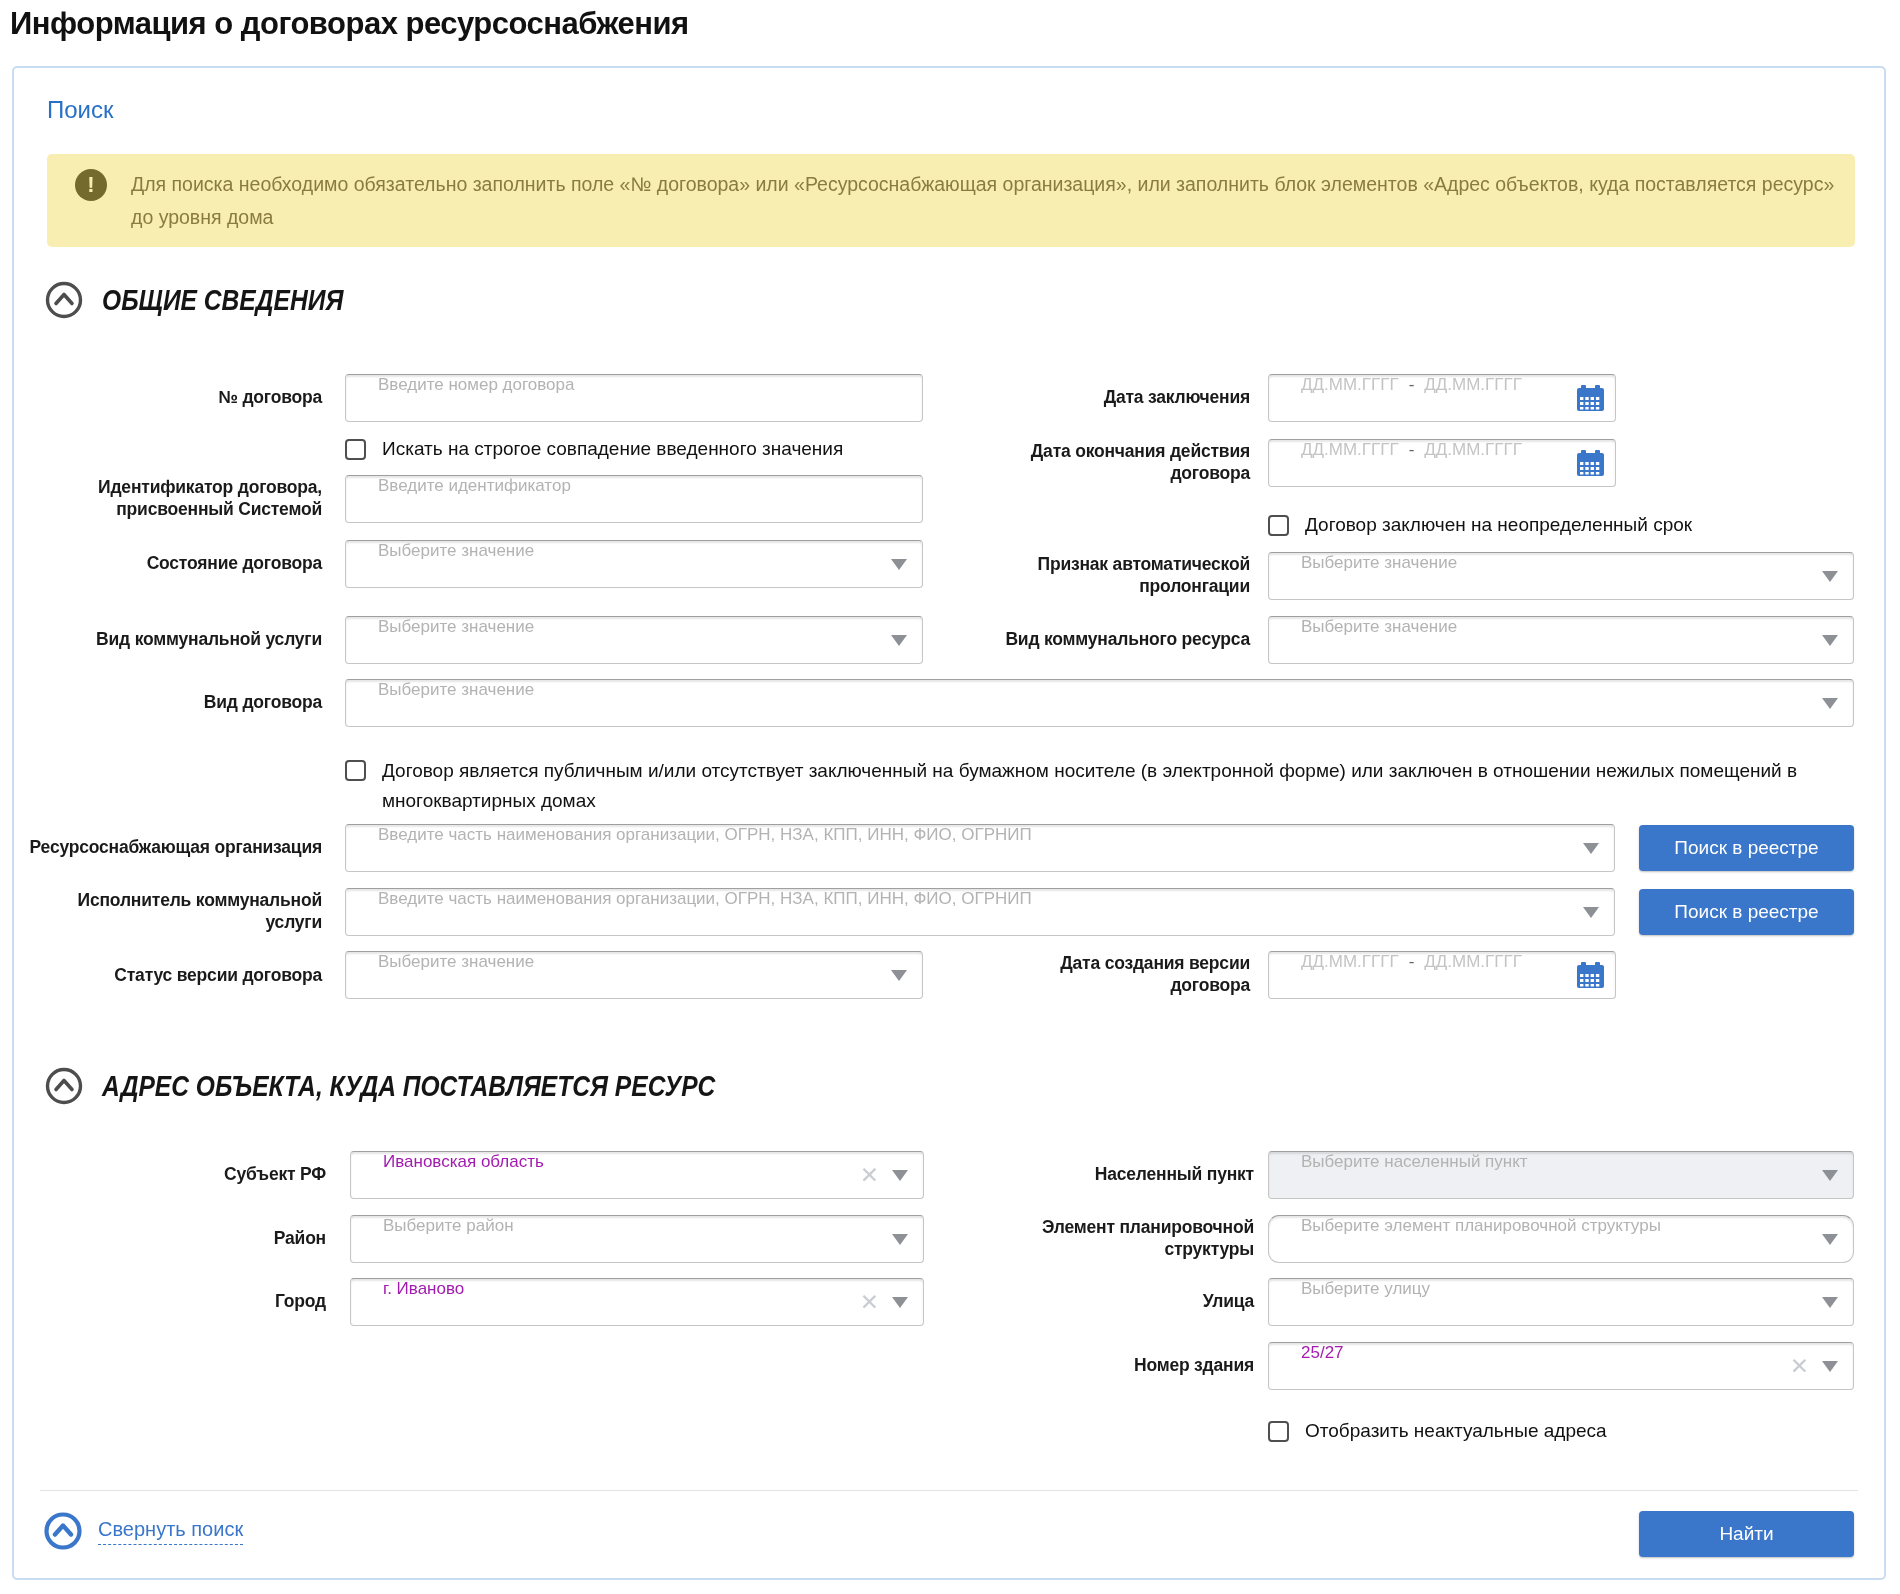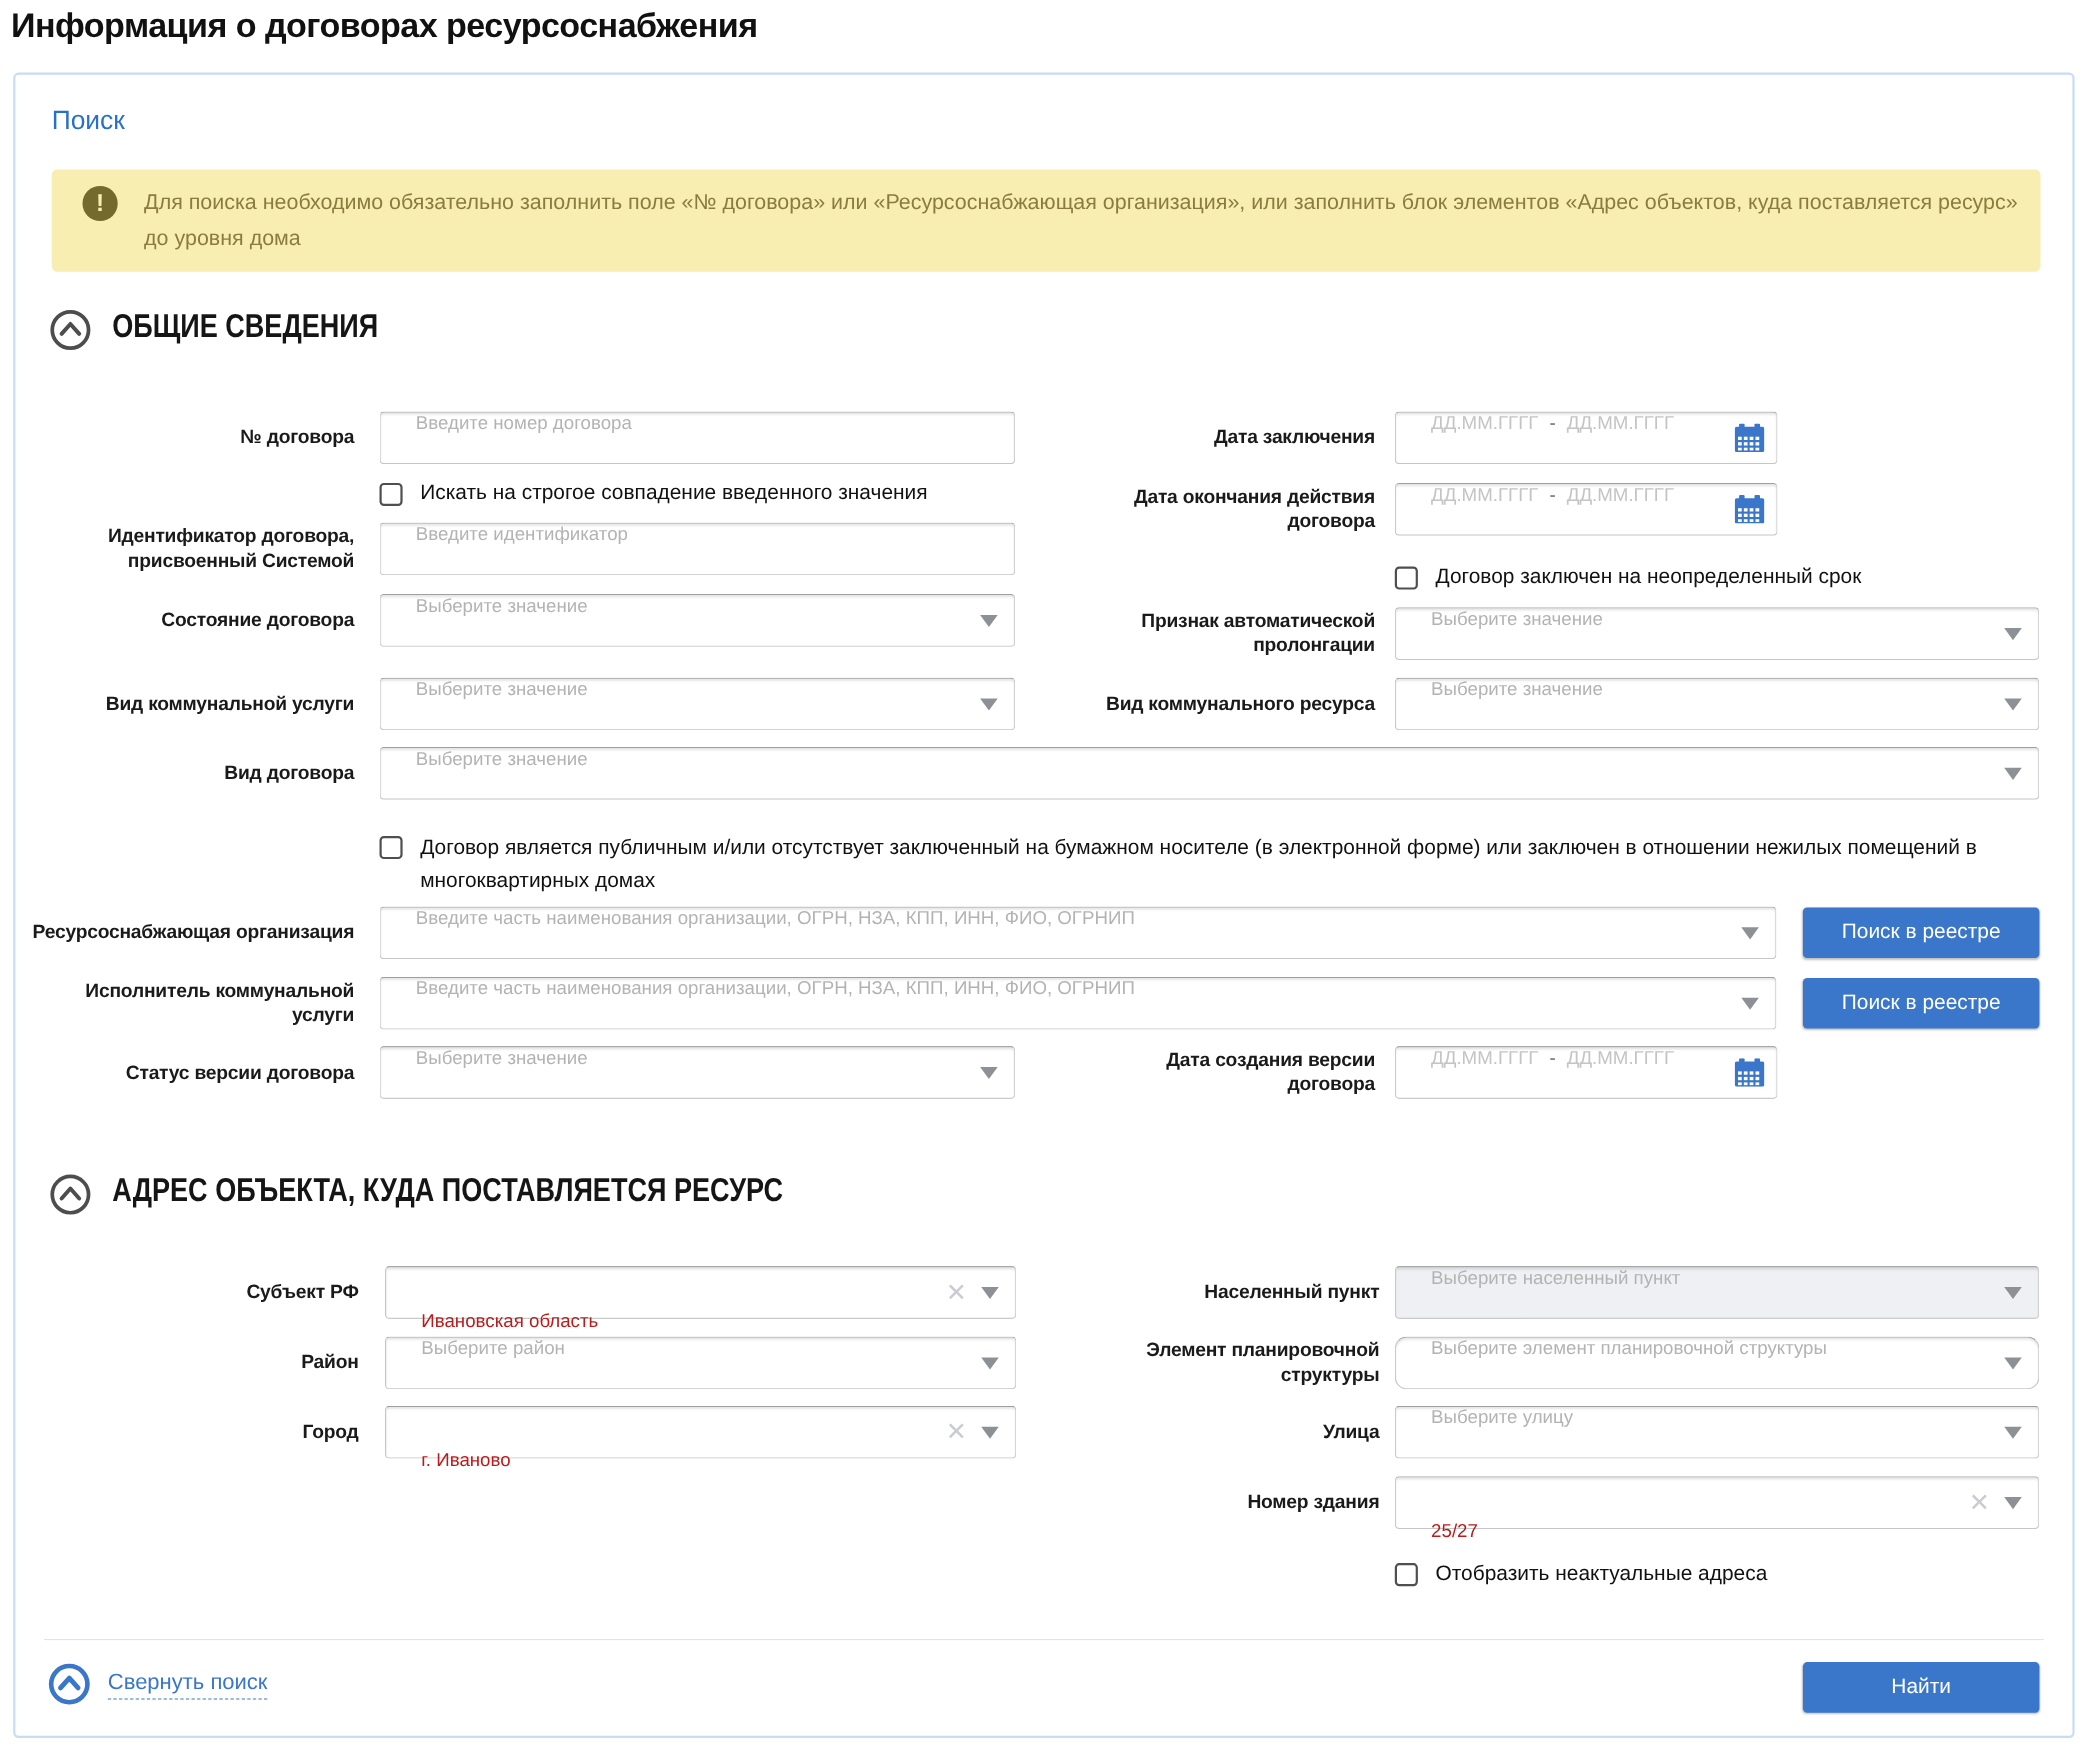--- a/index.html
+++ b/index.html
@@ -3,29 +3,29 @@
 <meta charset="utf-8">
 <style>
   html,body{margin:0;padding:0;background:#fff;font-family:"Liberation Sans",sans-serif;}
   .canvas{position:relative;width:1900px;height:1594px;background:#fff;overflow:hidden;}
   .page-title{position:absolute;left:10px;top:6px;font-size:31px;font-weight:700;color:#111;letter-spacing:-.5px;}
   .panel{position:absolute;left:12px;top:66px;width:1874px;height:1514px;background:#fff;border:2px solid #c8dcf2;border-radius:5px;box-sizing:border-box;}
   .search-heading{position:absolute;left:33px;top:28px;font-size:24px;color:#2970c8;}
   .banner{position:absolute;left:33px;top:86px;width:1808px;height:93px;background:#f8eeb2;border-radius:5px;}
   .warn-ic{position:absolute;left:28px;top:15px;width:32px;height:32px;border-radius:50%;background:#756a2d;color:#f8eeb2;font-size:22px;font-weight:700;display:flex;align-items:center;justify-content:center;}
   .banner-txt{position:absolute;left:84px;top:14px;width:1710px;font-size:19.5px;line-height:33px;color:#8a7c3f;}
-  .section-h{position:absolute;display:flex;align-items:flex-start;}
+  .section-h{position:absolute;display:flex;align-items:center;font-style:italic;}
   .section-h .txt{font-size:30px;font-weight:700;color:#151515;transform:scaleX(.82);transform-origin:0 50%;white-space:nowrap;margin-left:18px;}
   .flabel{position:absolute;display:flex;align-items:center;justify-content:flex-end;text-align:right;font-weight:700;font-size:17.5px;color:#1a1a1a;line-height:1.24;letter-spacing:-.2px;}
   .field{position:absolute;height:48px;background:#fff;border:1px solid #c6c6c6;border-top-color:#9f9f9f;border-radius:4px;box-shadow:inset 0 2px 2px rgba(0,0,0,.10);display:flex;align-items:flex-start;padding:0 32px;box-sizing:border-box;font-size:17px;}
   .field.disabled{background:#eef0f3;}
   .field input{border:none;outline:none;flex:1;font:inherit;color:#3c3c3c;background:transparent;padding:0;min-width:0;}
   .field input::placeholder{color:#b3b3b3;}
   .ph{color:#b3b3b3;overflow:hidden;white-space:nowrap;}
-  .val{color:#b91c1c;margin-top:39px;}
+  .val{color:#a21caf;}
   .caret{position:absolute;right:15px;top:50%;margin-top:-5px;width:0;height:0;border-left:8px solid transparent;border-right:8px solid transparent;border-top:11px solid #8d9196;}
   .clear-x{position:absolute;right:44px;top:50%;transform:translateY(-50%);color:#c9ccd1;font-size:23px;line-height:1;font-weight:400;}
   .datefield{width:348px;}
   .dsep{color:#666;margin:0 10px;}
   .dph{color:#c4c4c4;}
   .cal{position:absolute;right:11px;top:50%;transform:translateY(-50%);line-height:0;}
   .cb{position:absolute;width:21px;height:21px;border:2px solid #4f4f4f;border-radius:4px;background:#fff;box-sizing:border-box;}
   .cb-label{position:absolute;font-size:19px;color:#111;line-height:30px;}
   .btn{position:absolute;width:215px;height:46px;background:#3a76c9;color:#fff;border:none;border-radius:4px;font-family:inherit;font-size:19px;display:flex;align-items:center;justify-content:center;cursor:pointer;box-shadow:0 1px 2px rgba(0,0,0,.25);}
   .divider{position:absolute;left:26px;right:26px;top:1422px;border-top:1px solid #e3e3e3;}

